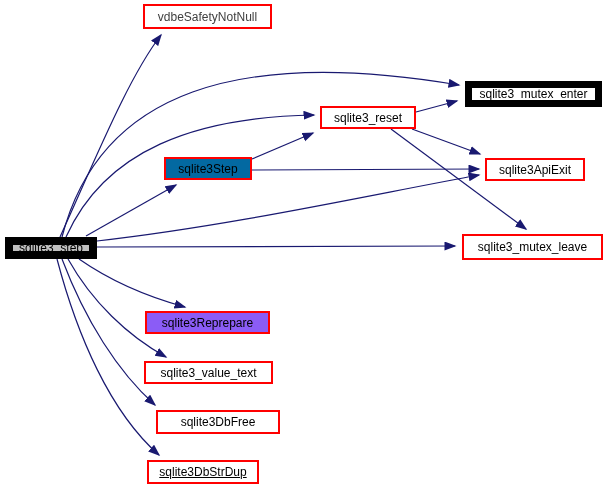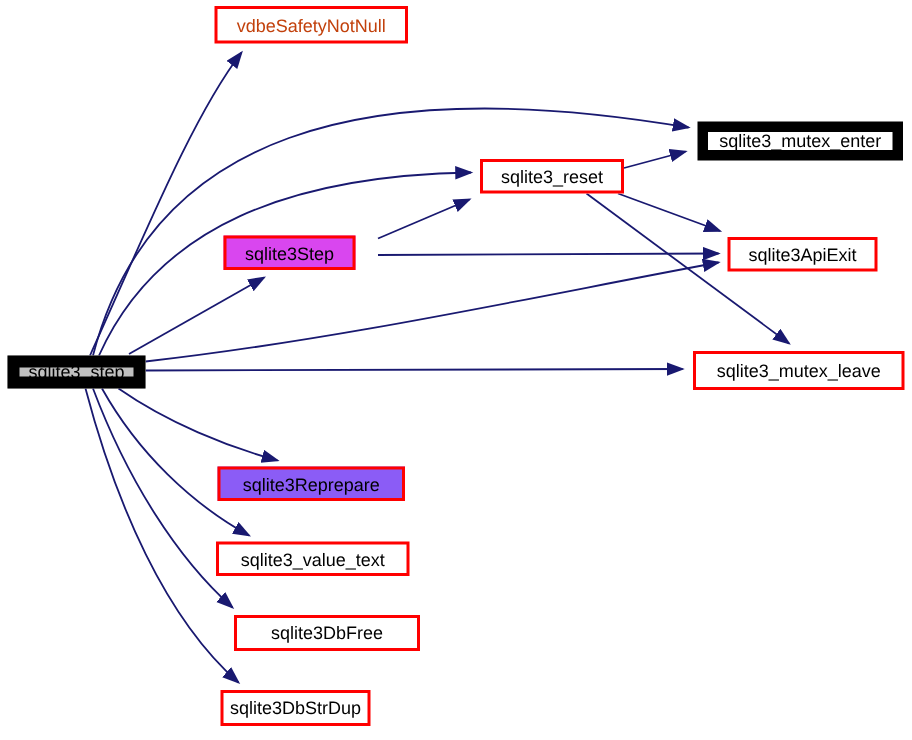--- a/index.html
+++ b/index.html
@@ -50,24 +50,24 @@
         <path class="edge" d="M57,259 C77,335 110,412 159,455" stroke="#191970" fill="none" marker-end="url(#arrowhead)"></path>
         <path class="edge" d="M252,159 L313,133" stroke="#191970" fill="none" marker-end="url(#arrowhead)"></path>
         <path class="edge" d="M252,170 L479,169" stroke="#191970" fill="none" marker-end="url(#arrowhead)"></path>
         <path class="edge" d="M416,112 L457,101" stroke="#191970" fill="none" marker-end="url(#arrowhead)"></path>
         <path class="edge" d="M412,129 L480,154" stroke="#191970" fill="none" marker-end="url(#arrowhead)"></path>
         <path class="edge" d="M391,129 L526,229" stroke="#191970" fill="none" marker-end="url(#arrowhead)"></path>
       </g>
   </svg>
   <div id="node-layer">
       <div class="node node-focus" style="left: 5px; top: 237px; width: 92px; height: 22px; background: rgb(192, 192, 192); border-color: rgb(0, 0, 0); color: rgb(0, 0, 0);">sqlite3_step</div>
-      <div class="node node-red" style="left: 143px; top: 4px; width: 129px; height: 25px; background: rgb(255, 255, 255); border-color: rgb(255, 0, 0); color: #c2410c;">vdbeSafetyNotNull</div>
+      <div class="node node-red" style="left: 143px; top: 4px; width: 129px; height: 25px; background: rgb(255, 255, 255); border-color: rgb(255, 0, 0); color: #404040;">vdbeSafetyNotNull</div>
       <div class="node node-black" style="left: 465px; top: 81px; width: 137px; height: 26px; background: rgb(255, 255, 255); border-color: rgb(0, 0, 0); color: rgb(0, 0, 0);">sqlite3_mutex_enter</div>
       <div class="node node-red" style="left: 320px; top: 106px; width: 96px; height: 23px; background: rgb(255, 255, 255); border-color: rgb(255, 0, 0); color: rgb(0, 0, 0);">sqlite3_reset</div>
-      <div class="node node-red" style="left: 149px; top: 157px; width: 88px; height: 23px; background: #d946ef; border-color: rgb(255, 0, 0); color: rgb(0, 0, 0);">sqlite3Step</div>
+      <div class="node node-red" style="left: 164px; top: 157px; width: 88px; height: 23px; background: #0369a1; border-color: rgb(255, 0, 0); color: rgb(0, 0, 0);">sqlite3Step</div>
       <div class="node node-red" style="left: 485px; top: 158px; width: 100px; height: 23px; background: rgb(255, 255, 255); border-color: rgb(255, 0, 0); color: rgb(0, 0, 0);">sqlite3ApiExit</div>
       <div class="node node-red" style="left: 462px; top: 234px; width: 141px; height: 26px; background: rgb(255, 255, 255); border-color: rgb(255, 0, 0); color: rgb(0, 0, 0);">sqlite3_mutex_leave</div>
       <div class="node node-red" style="left: 145px; top: 311px; width: 125px; height: 23px; background: #8b5cf6; border-color: rgb(255, 0, 0); color: rgb(0, 0, 0);">sqlite3Reprepare</div>
       <div class="node node-red" style="left: 144px; top: 361px; width: 129px; height: 23px; background: rgb(255, 255, 255); border-color: rgb(255, 0, 0); color: rgb(0, 0, 0);">sqlite3_value_text</div>
       <div class="node node-red" style="left: 156px; top: 410px; width: 124px; height: 24px; background: rgb(255, 255, 255); border-color: rgb(255, 0, 0); color: rgb(0, 0, 0);">sqlite3DbFree</div>
-      <div class="node node-red" style="left: 147px; top: 460px; width: 100px; height: 24px; background: rgb(255, 255, 255); border-color: rgb(255, 0, 0); color: rgb(0, 0, 0);">sqlite3DbStrDup</div>
+      <div class="node node-red" style="left: 147px; top: 460px; width: 112px; height: 24px; background: rgb(255, 255, 255); border-color: rgb(255, 0, 0); color: rgb(0, 0, 0); text-decoration: underline;">sqlite3DbStrDup</div>
     </div>
 </div>
 
 </body></html>

